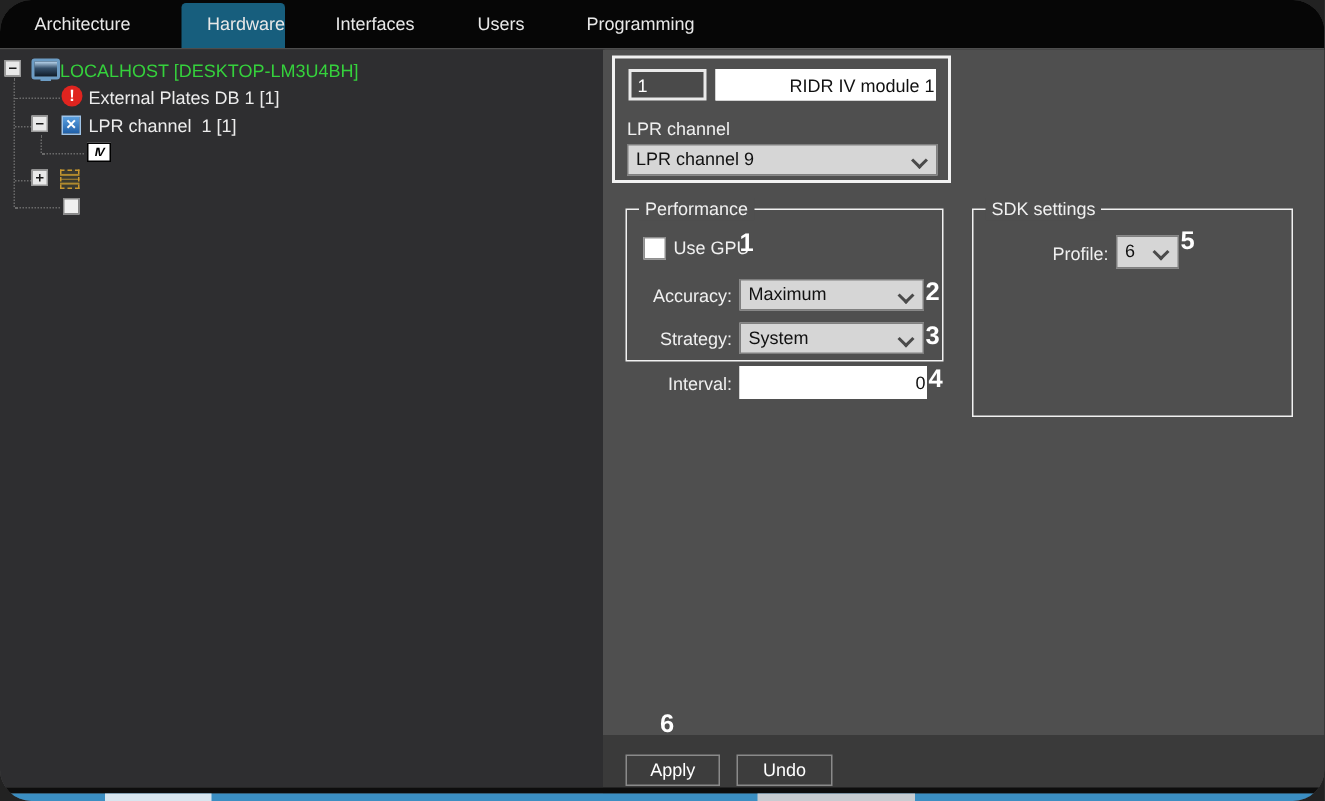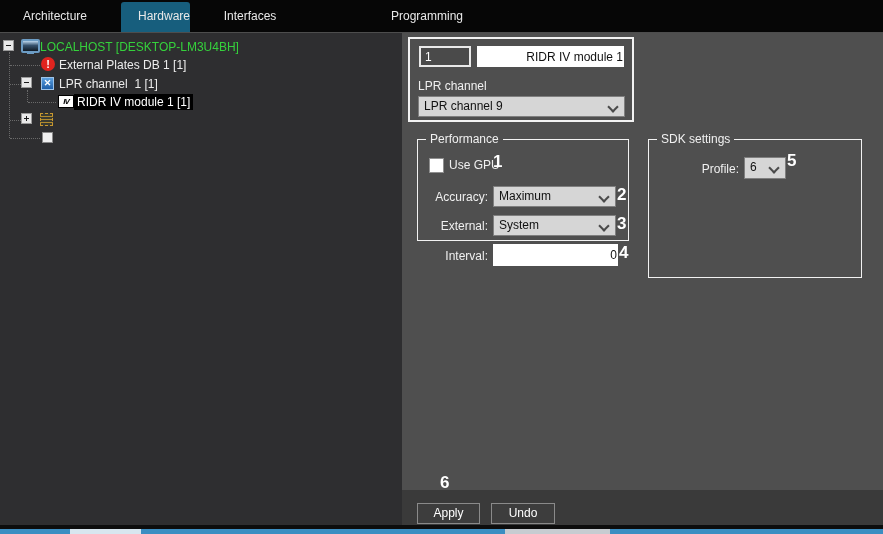--- a/index.html
+++ b/index.html
@@ -1,18 +1,18 @@
 <!DOCTYPE html>
 <html><head>
 <meta charset="utf-8">
 <style>
   html,body{margin:0;padding:0;background:#222;}
   .app{position:relative;width:883px;height:534px;overflow:hidden;
        font-family:"Liberation Sans",sans-serif;font-size:12px;color:#f0f0f0;
-       background:#4f4f4f;}
+       background:#4f4f4f;border-radius:21px;}
   
   .tabbar{position:absolute;left:0;top:0;width:883px;height:32px;background:#060606;
           border-bottom:1px solid #4d4d4d;}
   .tab{position:absolute;top:0;height:32px;line-height:32px;text-align:center;
        color:#e8e8e8;cursor:default;}
   .tab.active{top:2px;height:30px;line-height:29px;background:#175e7d;
        border-radius:3px 3px 0 0;text-align:right;}
   
   .tree{position:absolute;left:0;top:33px;width:402px;height:492px;background:#2e2e30;
         border-right:1px solid #232323;}
@@ -77,20 +77,21 @@
 </style>
 </head>
 <body>
 
 <div class="app">
 
   <div class="tabbar">
     <div class="tab" style="left:0;width:110px">Architecture</div>
     <div class="tab active" style="left:121px;width:69px">Hardware</div>
     <div class="tab" style="left:205px;width:90px">Interfaces</div>
+    <div class="tab" style="left:289px;width:90px">Users</div>
     <div class="tab" style="left:382px;width:90px">Programming</div>
   </div>
 
   <div class="tree">
 
     <div class="dotv" style="left:9px;top:19px;height:86px"></div>
     <div class="doth" style="left:10px;top:32px;width:30px"></div>
     <div class="doth" style="left:10px;top:51px;width:11px"></div>
     <div class="doth" style="left:10px;top:87px;width:11px"></div>
     <div class="doth" style="left:10px;top:105px;width:30px"></div>
@@ -115,21 +116,20 @@
     <div class="trow" style="top:42px">
       <span class="expander" style="left:21px">
           <span class="h"></span>
         </span>
       <span class="ticon lpricon" style="left:41px;top:2px">✕</span>
       <span class="tlabel" style="left:59px">LPR channel  1 [1]</span>
     </div>
 
     <div class="trow" style="top:60px">
       <span class="ticon ridricon" style="left:58px;top:2px">IV</span>
-      <span class="tlabel selected" style="left:74px">RIDR IV module 1 [1]</span>
     </div>
 
     <div class="trow" style="top:78px">
       <span class="expander" style="left:21px">
           <span class="h"></span>
           <span class="v"></span>
         </span>
       <span class="ticon vidicon" style="left:40px;top:2px"></span>
     </div>
 
@@ -154,21 +154,21 @@
       <span class="legend">Performance</span>
       <span class="checkbox" style="left:11px;top:18px"></span>
       <div class="flabel" style="left:31px;top:18px">Use GPU</div>
 
       <div class="flabel r" style="left:0;top:50px;width:70px">Accuracy:</div>
       <div class="select" style="left:75px;top:46px;width:123px;height:21px">
         <span class="val">Maximum</span>
         <span class="chev"></span>
       </div>
 
-      <div class="flabel r" style="left:0;top:79px;width:70px">External:</div>
+      <div class="flabel r" style="left:0;top:79px;width:70px">Strategy:</div>
       <div class="select" style="left:75px;top:75px;width:123px;height:21px">
         <span class="val">System</span>
         <span class="chev"></span>
       </div>
 
       <div class="flabel r" style="left:0;top:109px;width:70px">Interval:</div>
       <input class="field whitefield" style="left: 75px; top: 104px; width: 125px; height: 22px;" value="0">
     </div>
 
     <div class="groupbox gb1" style="left:246px;top:106px;width:214px;height:139px">

